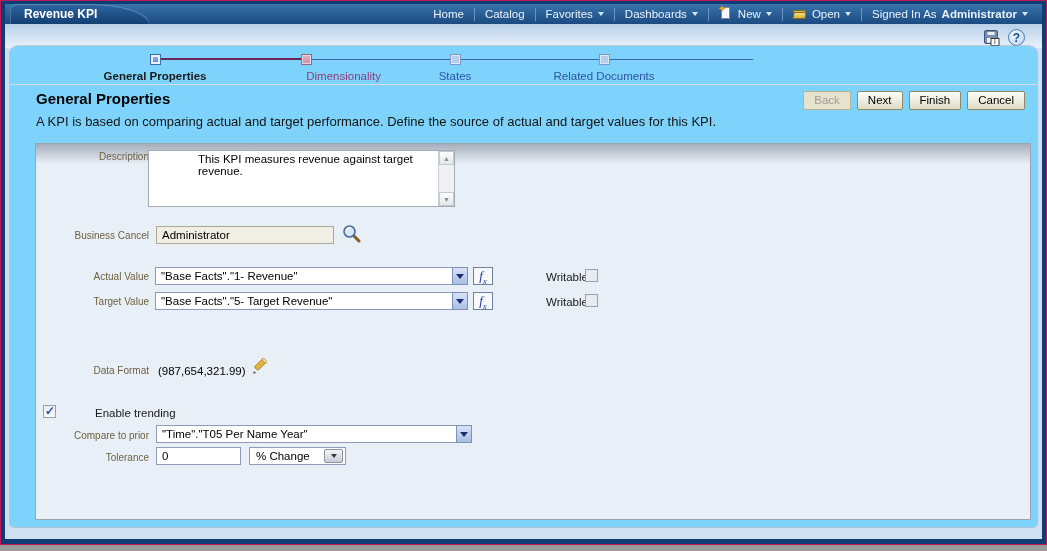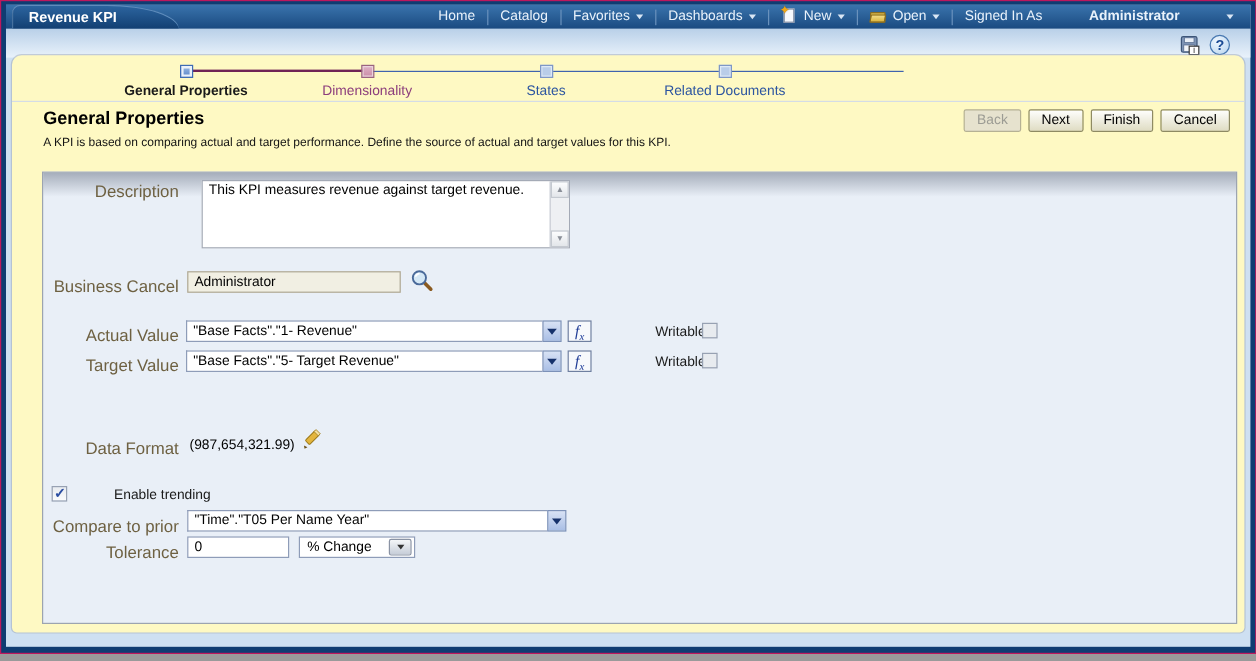--- a/index.html
+++ b/index.html
@@ -17,70 +17,70 @@
     position:absolute;left:5px;top:0;height:20px;padding:0 52px 0 14px;
     background:linear-gradient(#2d66a1,#123f72);
     border-radius:7px 60px 0 0 / 7px 20px 0 0;
     box-shadow:inset 0 1px 0 #5e8cbc, inset 1px 0 0 #46719f;
     color:#ffffff;font-weight:bold;font-size:12px;line-height:20px;white-space:nowrap;
   }
   .nav{position:absolute;right:4px;top:0;height:20px;display:flex;align-items:center;color:#e9f2fb;font-size:11.5px;}
   .nav-item{padding:0 10px;display:flex;align-items:center;white-space:nowrap;cursor:default;}
   .nav-sep{width:1px;height:13px;background:#6a92bd;}
   .caret{width:0;height:0;border-left:3.5px solid transparent;border-right:3.5px solid transparent;border-top:4px solid #d9e6f4;margin-left:5px;}
-  .signed{font-weight:normal;gap:34px;}
+  .signed{font-weight:normal;}
   .signed b{font-weight:bold;margin-left:5px;}
   .mini-icon{width:14px;height:14px;margin-right:5px;position:relative;display:inline-block;}
   .new-page{position:absolute;left:2px;top:0;width:9px;height:12px;background:#f6f9fd;border:1px solid #7d8aa0;}
   .new-star{position:absolute;left:-1px;top:-4px;color:#f0a818;font-size:10px;text-shadow:0 0 1px #8a5a00;}
   .folder-back{position:absolute;left:0;top:3px;width:13px;height:9px;background:#d8b84a;border:1px solid #8a6d20;border-radius:1px;}
   .folder-front{position:absolute;left:0;top:5px;width:13px;height:7px;background:linear-gradient(#f2dc86,#d9b43e);border:1px solid #8a6d20;border-radius:1px;transform:skewX(-12deg);}
 
   
   .substrip{position:absolute;left:0;right:0;top:20px;height:24px;background:linear-gradient(#b9d0e8,#e9f2fb);}
   .tools{position:absolute;right:16px;top:25px;display:flex;gap:7px;align-items:center;}
   .tool{width:18px;height:18px;position:relative;cursor:pointer;}
   .help-circle{width:17px;height:17px;border-radius:50%;border:1px solid #4878b0;background:radial-gradient(circle at 35% 30%,#eef6fe,#b9d5ef);color:#1a4a94;font-weight:bold;font-size:12px;text-align:center;line-height:16px;}
 
   
   .content{
-    position:absolute;left:5px;right:5px;top:42px;bottom:12px;background:#fef9c3;
+    position:absolute;left:5px;right:5px;top:42px;bottom:12px;background:#7dd3fc;
     border-radius:8px 8px 4px 4px;box-shadow:0 0 0 1px rgba(150,160,175,.45);
   }
 
   
   .train{position:absolute;left:0;right:0;top:0;height:39px;border-bottom:1px solid #d4dce6;}
   .train-line{position:absolute;top:13px;height:1px;background:#3f63ae;z-index:1;}
   .train-line.maroon{background:#702355;height:2px;top:12px;}
   .step{position:absolute;top:8px;width:150px;text-align:center;font-size:11.5px;z-index:2;}
   .sq{width:11px;height:11px;margin:0 auto;border:1px solid #7e97c6;background:#b9cde9;box-shadow:inset 0 0 0 1px #dee9f6;}
   .step.active .sq{border-color:#3e6cb4;background:linear-gradient(#9cbbe4,#5a86c8);box-shadow:inset 0 0 0 2px #eaf1fa;}
   .step.next .sq{border-color:#9a6380;background:linear-gradient(#e0b3c6,#c98ca8);box-shadow:inset 0 0 0 1px #ebd3de;}
   .step .lbl{margin-top:5px;color:#2c55a0;cursor:pointer;}
   .step.active .lbl{color:#1a1a1a;font-weight:bold;cursor:default;}
-  .step.next .lbl{color:#8c3e7c;}
+  .step.next .lbl{color:#8c3e7c;text-align:right;}
 
   
   .page-header{position:absolute;left:0;right:0;top:40px;height:57px;}
   .ph-title{position:absolute;left:26px;top:4px;font-size:15px;font-weight:bold;color:#000;}
-  .ph-desc{position:absolute;left:26px;top:28px;font-size:10px;color:#141414;}
+  .ph-desc{position:absolute;left:26px;top:28px;font-size:13px;color:#141414;}
   .ph-buttons{position:absolute;right:12px;top:5px;display:flex;gap:6px;}
   .btn{
     height:19px;padding:0 10px;font-size:11.5px;line-height:17px;
     background:linear-gradient(#fefefc,#dfdcc3);
     border:1px solid #8e8a63;border-radius:2px;color:#000;cursor:pointer;white-space:nowrap;
   }
   .btn.disabled{background:#e6e2ce;color:#9c9c94;border-color:#b5b194;cursor:default;}
 
   
   .formpanel{position:absolute;left:25px;width:996px;top:97px;height:377px;background:#e9eff7;border:1px solid #9ca4b0;}
   .formpanel::before{content:"";position:absolute;left:0;right:0;top:0;height:20px;background:linear-gradient(#a6aebb,rgba(233,239,247,0));pointer-events:none;}
-  .flabel{position:absolute;left:0;width:113px;text-align:right;font-size:14px;color:#6e6142;}
-
-  .ta{position:absolute;left:132px;top:6px;width:307px;height:57px;background:#fff;border:1px solid #a4aab6;display:flex;}
+  .flabel{position:absolute;left:0;width:113px;text-align:right;font-size:10px;color:#6e6142;}
+
+  .ta{position:absolute;left:112px;top:6px;width:307px;height:57px;background:#fff;border:1px solid #a4aab6;display:flex;padding-left:44px;}
   .ta-text{flex:1;padding:2px 5px;font-size:11.5px;color:#000;overflow:hidden;}
   .ta-scroll{width:16px;border-left:1px solid #c9cdd4;background:#eef0f3;display:flex;flex-direction:column;justify-content:space-between;}
   .ta-btn{height:14px;background:linear-gradient(#fcfdfe,#e3e6ea);border:1px solid #c4c9d0;color:#8a8f98;font-size:7px;text-align:center;line-height:13px;cursor:pointer;}
 
   .ro-input{position:absolute;left:120px;top:82px;width:178px;height:18px;background:#f1efe3;border:1px solid #ada795;font-size:11.5px;color:#000;padding:2px 5px;}
 
   .icon-btn{position:absolute;cursor:pointer;}
 
   .combo{position:absolute;height:18px;display:flex;}
   .combo-field{flex:1;background:#fff;border:1px solid #8e9cb8;border-right:none;padding:1px 5px;font-size:11.5px;line-height:14px;color:#000;white-space:nowrap;overflow:hidden;}

